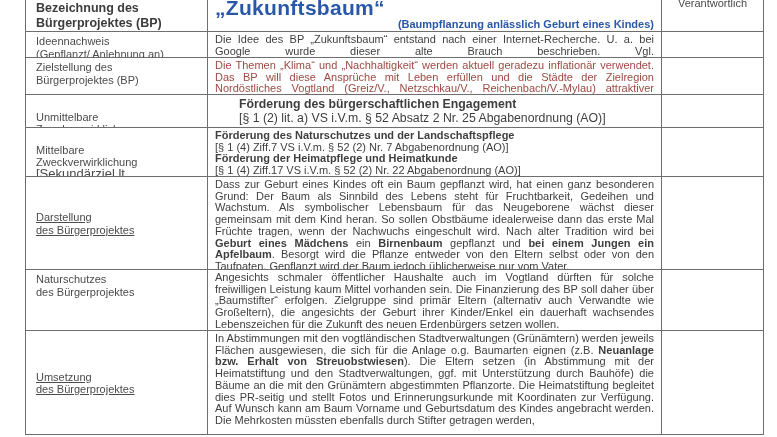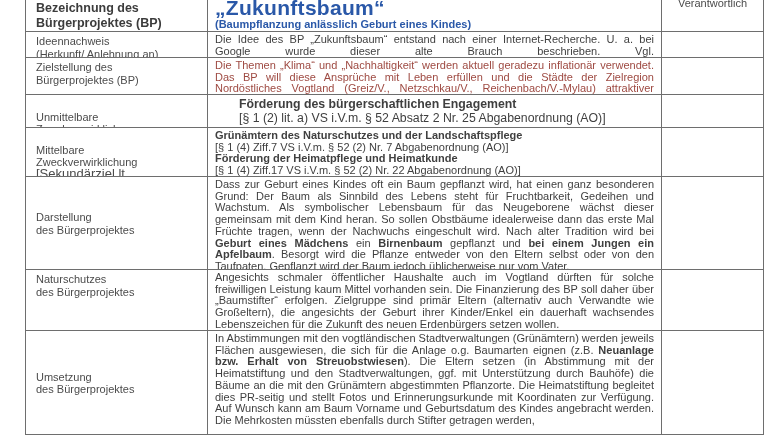--- a/index.html
+++ b/index.html
@@ -20,26 +20,26 @@
   }
   .content-cell{
     width:453px;box-sizing:border-box;padding:2px 7px 2px 7px;
     font-size:11px;line-height:11.7px;color:#3f3f3f;text-align:justify;flex-shrink:0;
   }
   .resp-cell{
     width:102px;box-sizing:border-box;border-left:1px solid #6e6e6e;
     font-size:11px;color:#4b4b4b;text-align:center;padding-top:5px;flex-shrink:0;
   }
   .sublabel{display:block;font-size:13px;line-height:10.5px;}
-  .vcenter{display:flex;flex-direction:column;justify-content:center;}
+  .vcenter{display:flex;flex-direction:column;justify-content:center;text-decoration:underline;}
   
   .r-header{height:40px;}
   .r-header .label-cell{font-weight:bold;font-size:12.5px;line-height:15px;padding-top:9px;color:#3c3c3c;}
   .title{font-size:21px;font-weight:bold;color:#2a58a8;line-height:20px;letter-spacing:.3px;text-align:left;}
-  .subtitle{font-size:11px;font-weight:bold;color:#2a58a8;line-height:12px;text-align:left;}
+  .subtitle{font-size:11px;font-weight:bold;color:#2a58a8;line-height:12px;text-align:right;}
   .r-header .content-cell{padding-top:6px;}
   
   .r1{height:26px}.r2{height:37px}.r3{height:33px}.r4{height:49px}
   .r5{height:93px}.r6{height:61px}.r7{height:103px}
   
   .content-cell .b{font-weight:bold;}
   .content-cell .red{color:#9e4a42;}
   .content-cell .big{font-size:12.3px;line-height:14px;padding-left:24px;}
   .content-cell a.link{color:#2b6cb8;text-decoration:underline;}
   .blockline{text-align:left;}
@@ -54,21 +54,21 @@
 Bürgerprojektes (BP)</div>
     <div class="content-cell">
       <div class="title">„Zukunftsbaum“</div>
       <div class="subtitle">(Baumpflanzung anlässlich Geburt eines Kindes)</div>
     </div>
     <div class="resp-cell">Verantwortlich</div>
   </div>
 
   <div class="row r1">
     <div class="label-cell">Ideennachweis
-(Herkunft/ Anlehnung an)</div>
+(Gepflanzt/ Anlehnung an)</div>
     <div class="content-cell"><span>Die Idee des BP „Zukunftsbaum“ entstand nach einer Internet-Recherche. U. a. bei Google wurde dieser alte Brauch beschrieben. Vgl. </span><a href="#" class="link">https://www.kartenmacherei.de/magazin/geburt/7-braeuche-zur-geburt</a></div>
     <div class="resp-cell"></div>
   </div>
 
   <div class="row r2">
     <div class="label-cell">Zielstellung des
 Bürgerprojektes (BP)</div>
     <div class="content-cell"><span class="red">Die Themen „Klima“ und „Nachhaltigkeit“ werden aktuell geradezu inflationär verwendet. Das BP will diese Ansprüche mit Leben erfüllen und die Städte der Zielregion Nordöstliches Vogtland (Greiz/V., Netzschkau/V., Reichenbach/V.-Mylau) attraktiver werden lassen.</span></div>
     <div class="resp-cell"></div>
   </div>
@@ -86,21 +86,21 @@
     <div class="resp-cell"></div>
   </div>
 
   <div class="row r4">
     <div class="label-cell">
       <span>Mittelbare
 Zweckverwirklichung</span>
       <span class="sublabel">[Sekundärziel lt. Vereinssatzung (VS)]</span>
     </div>
     <div class="content-cell">
-        <div class="blockline b">Grünämtern des Naturschutzes und der Landschaftspflege</div>
+        <div class="blockline b">Förderung des Naturschutzes und der Landschaftspflege</div>
         <div class="blockline">[§ 1 (4) Ziff.7 VS i.V.m. § 52 (2) Nr. 7 Abgabenordnung (AO)]</div>
         <div class="blockline b">Förderung der Heimatpflege und Heimatkunde</div>
         <div class="blockline">[§ 1 (4) Ziff.17 VS i.V.m. § 52 (2) Nr. 22 Abgabenordnung (AO)]</div>
       </div>
     <div class="resp-cell"></div>
   </div>
 
   <div class="row r5">
     <div class="label-cell vcenter">Darstellung
 des Bürgerprojektes</div>

